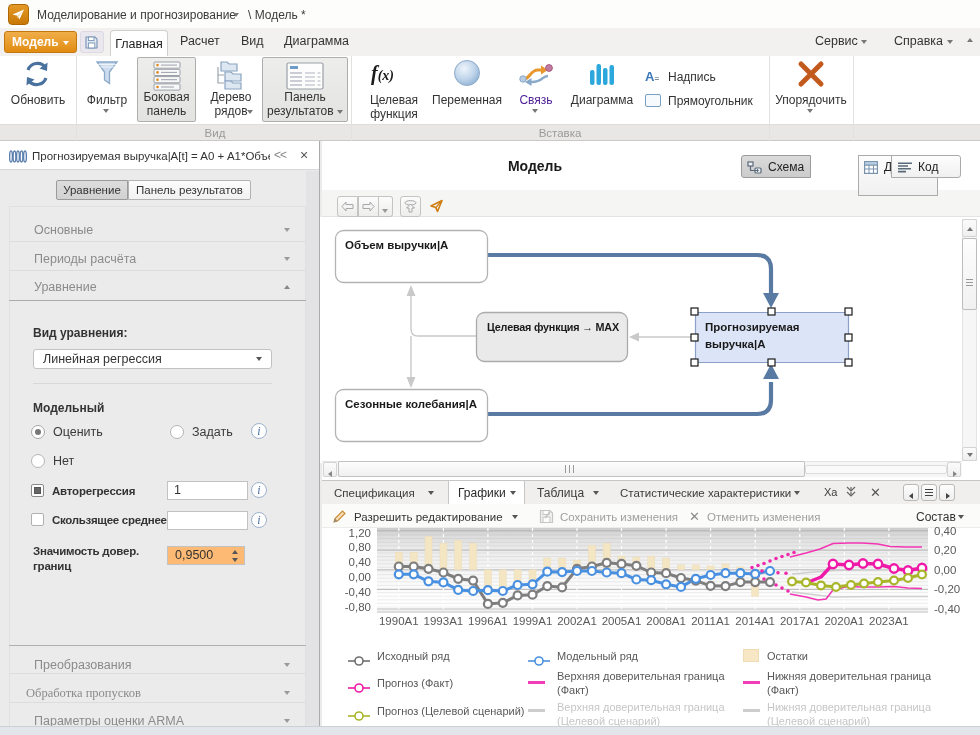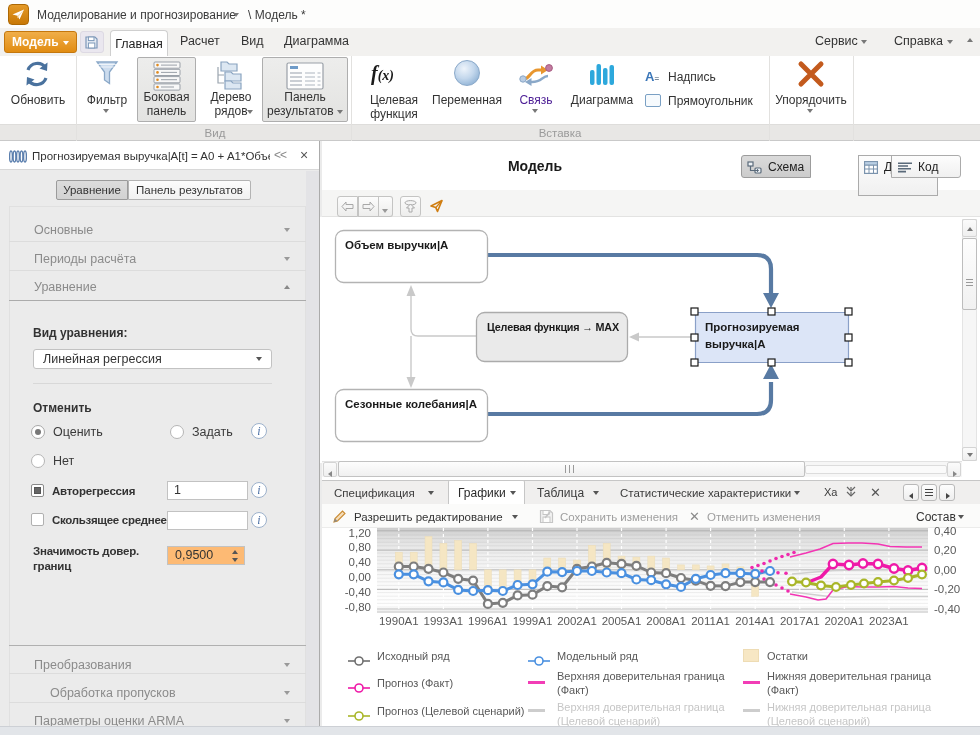--- a/index.html
+++ b/index.html
@@ -189,21 +189,21 @@
 <div class="abs caret" style="left:284px;top:257px;border-top-color:#999;"></div>
 <div class="abs" style="left:9px;top:270px;width:297px;height:1px;background:#dcdcdc;"></div>
 <div class="abs" style="left:34px;top:280px;font-size:12.5px;color:#8b8b8b;">Уравнение</div>
 <div class="abs caretup" style="left:284px;top:285px;border-bottom-color:#888;"></div>
 <div class="abs" style="left:9px;top:300px;width:297px;height:1px;background:#ababab;"></div>
 
 <div class="abs" style="left:33px;top:326px;font-size:12px;font-weight:bold;color:#333;">Вид уравнения:</div>
 <div class="abs" style="left:33px;top:349px;width:239px;height:20px;background:#fff;border:1px solid #c2c2c2;border-radius:3px;font-size:12.5px;color:#333;line-height:18px;padding-left:9px;">Линейная регрессия</div>
 <div class="abs caret" style="left:256px;top:357px;border-top-color:#555;"></div>
 <div class="abs" style="left:33px;top:383px;width:239px;height:1px;background:#d8d8d8;"></div>
-<div class="abs" style="left:33px;top:401px;font-size:12px;font-weight:bold;color:#333;">Отменить</div>
+<div class="abs" style="left:33px;top:401px;font-size:12px;font-weight:bold;color:#333;">Модельный</div>
 
 <div class="abs" style="left:31px;top:425px;width:14px;height:14px;border-radius:50%;background:#fff;border:1px solid #a8a8a8;"></div>
 <div class="abs" style="left:35px;top:429px;width:6px;height:6px;border-radius:50%;background:#777;"></div>
 <div class="abs" style="left:53px;top:425px;font-size:12.5px;color:#3a3a3a;">Оценить</div>
 <div class="abs" style="left:170px;top:425px;width:14px;height:14px;border-radius:50%;background:#fff;border:1px solid #b5b5b5;"></div>
 <div class="abs" style="left:192px;top:425px;font-size:12.5px;color:#3a3a3a;">Задать</div>
 <div class="abs" style="left:251px;top:423px;width:16px;height:16px;border-radius:50%;background:#fff;border:1px solid #9db2cc;font-family:'Liberation Serif',serif;font-style:italic;font-size:12px;color:#4a6fa5;text-align:center;line-height:15px;">i</div>
 <div class="abs" style="left:31px;top:454px;width:14px;height:14px;border-radius:50%;background:#fff;border:1px solid #b5b5b5;"></div>
 <div class="abs" style="left:53px;top:454px;font-size:12.5px;color:#3a3a3a;">Нет</div>
 
@@ -220,21 +220,21 @@
 
 <div class="abs" style="left:33px;top:544px;font-size:11.5px;font-weight:bold;color:#333;line-height:15px;letter-spacing:-0.2px;">Значимость довер.<br>границ</div>
 <div class="abs" style="left:167px;top:546px;width:78px;height:19px;background:#fdba74;border:1px solid #c2c2c2;font-size:12.5px;color:#333;line-height:17px;padding-left:7px;">0,9500</div>
 <div class="abs caretup" style="left:232px;top:550px;border-bottom-color:#555;border-left-width:3px;border-right-width:3px;"></div>
 <div class="abs caret" style="left:232px;top:558px;border-top-color:#555;border-left-width:3px;border-right-width:3px;"></div>
 
 <div class="abs" style="left:9px;top:645px;width:297px;height:1px;background:#b0b0b0;"></div>
 <div class="abs" style="left:34px;top:658px;font-size:12.5px;color:#8b8b8b;">Преобразования</div>
 <div class="abs caret" style="left:284px;top:663px;border-top-color:#999;"></div>
 <div class="abs" style="left:9px;top:673px;width:297px;height:1px;background:#dcdcdc;"></div>
-<div class="abs" style="left:50px;top:686px;font-size:12.5px;color:#8b8b8b;">Обработка пропусков</div>
+<div class="abs" style="left:26px;top:686px;font-size:12.5px;color:#8b8b8b;font-family:Liberation Serif, serif;">Обработка пропусков</div>
 <div class="abs caret" style="left:284px;top:691px;border-top-color:#999;"></div>
 <div class="abs" style="left:9px;top:702px;width:297px;height:1px;background:#dcdcdc;"></div>
 <div class="abs" style="left:34px;top:714px;font-size:12.5px;color:#8b8b8b;">Параметры оценки ARMA</div>
 <div class="abs caret" style="left:284px;top:719px;border-top-color:#999;"></div>
 
 <div class="abs" style="left:306px;top:171px;width:13px;height:555px;background:#e3e3e6;"></div>
 
 <div class="abs" style="left:322px;top:141px;width:658px;height:49px;background:#fff;"></div>
 <div class="abs" style="left:460px;top:158px;width:150px;font-size:14px;font-weight:bold;color:#1a1a1a;text-align:center;">Модель</div>
 

